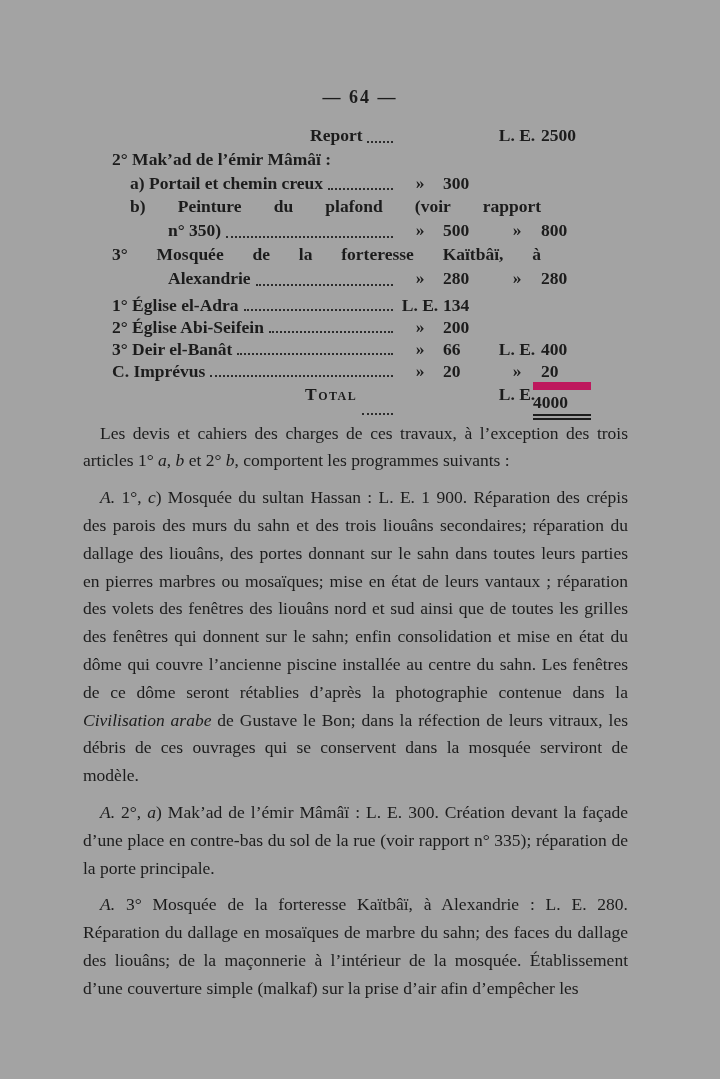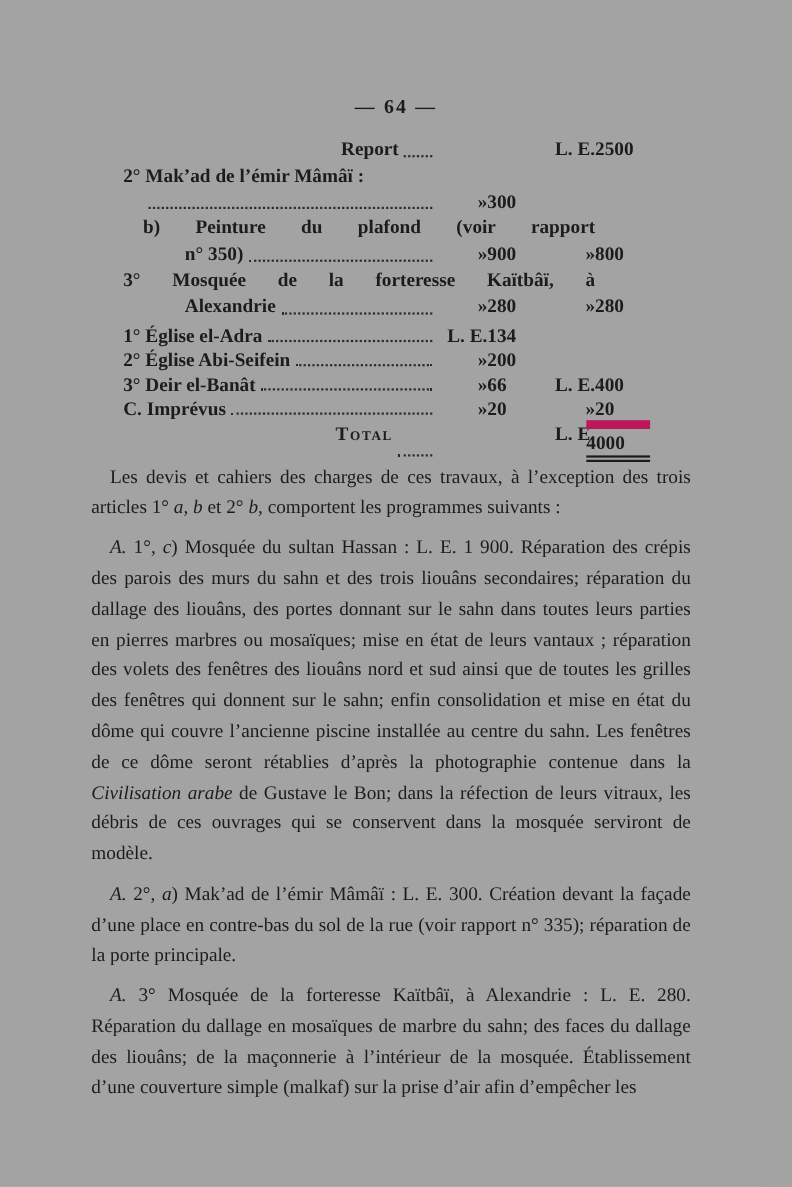--- a/index.html
+++ b/index.html
@@ -35,21 +35,21 @@
   .lbl .txt{white-space:nowrap;}
   .lbl.lvl0{padding-left:17px;}
   .lbl.lvl1{padding-left:35px;}
   .lbl.lvl2{padding-left:73px;}
   .lbl.wide{display:block;grid-column:1 / 5;text-align:justify;text-align-last:justify;overflow:visible;}
   .leader{
     flex:1 1 auto;min-width:10px;
     border-bottom:2px dotted #2b2b2b;
     margin:0 4px 5px 5px;align-self:flex-end;
   }
-  .cur1,.cur2{text-align:right;}
+  .cur1,.cur2{text-align:center;}
   .amt1,.amt2{text-align:left;}
   .arow.report .lbl{padding-left:215px;}
   .arow.total .lbl{padding-left:210px;}
   .arow.total .txt{font-variant:small-caps;letter-spacing:1.5px;}
   .arow.total .amt2{
     border-top:8px solid #be185d;
     border-bottom:6px double #1c1c1c;
     margin-left:-8px;padding-right:1px;
   }
   
@@ -89,37 +89,38 @@
         <div class="cell lbl lvl0">
           <span class="txt">2° Mak’ad de l’émir Mâmâï :</span>
         </div>
         <div class="cell cur1"></div>
         <div class="cell amt1"></div>
         <div class="cell cur2"></div>
         <div class="cell amt2"></div>
       </div>
       <div class="arow">
         <div class="cell lbl lvl1">
+          <span class="txt">a) Portail et chemin creux</span>
           <span class="leader"></span>
         </div>
         <div class="cell cur1">»</div>
         <div class="cell amt1">300</div>
         <div class="cell cur2"></div>
         <div class="cell amt2"></div>
       </div>
       <div class="arow">
         <div class="cell lbl lvl1 wide"><span class="txt">b) Peinture du plafond (voir rapport</span></div>
       </div>
       <div class="arow">
         <div class="cell lbl lvl2">
           <span class="txt">n° 350)</span>
           <span class="leader"></span>
         </div>
         <div class="cell cur1">»</div>
-        <div class="cell amt1">900</div>
+        <div class="cell amt1">500</div>
         <div class="cell cur2">»</div>
         <div class="cell amt2">800</div>
       </div>
       <div class="arow">
         <div class="cell lbl lvl0 wide"><span class="txt">3° Mosquée de la forteresse Kaïtbâï, à</span></div>
       </div>
       <div class="arow">
         <div class="cell lbl lvl2">
           <span class="txt">Alexandrie</span>
           <span class="leader"></span>

